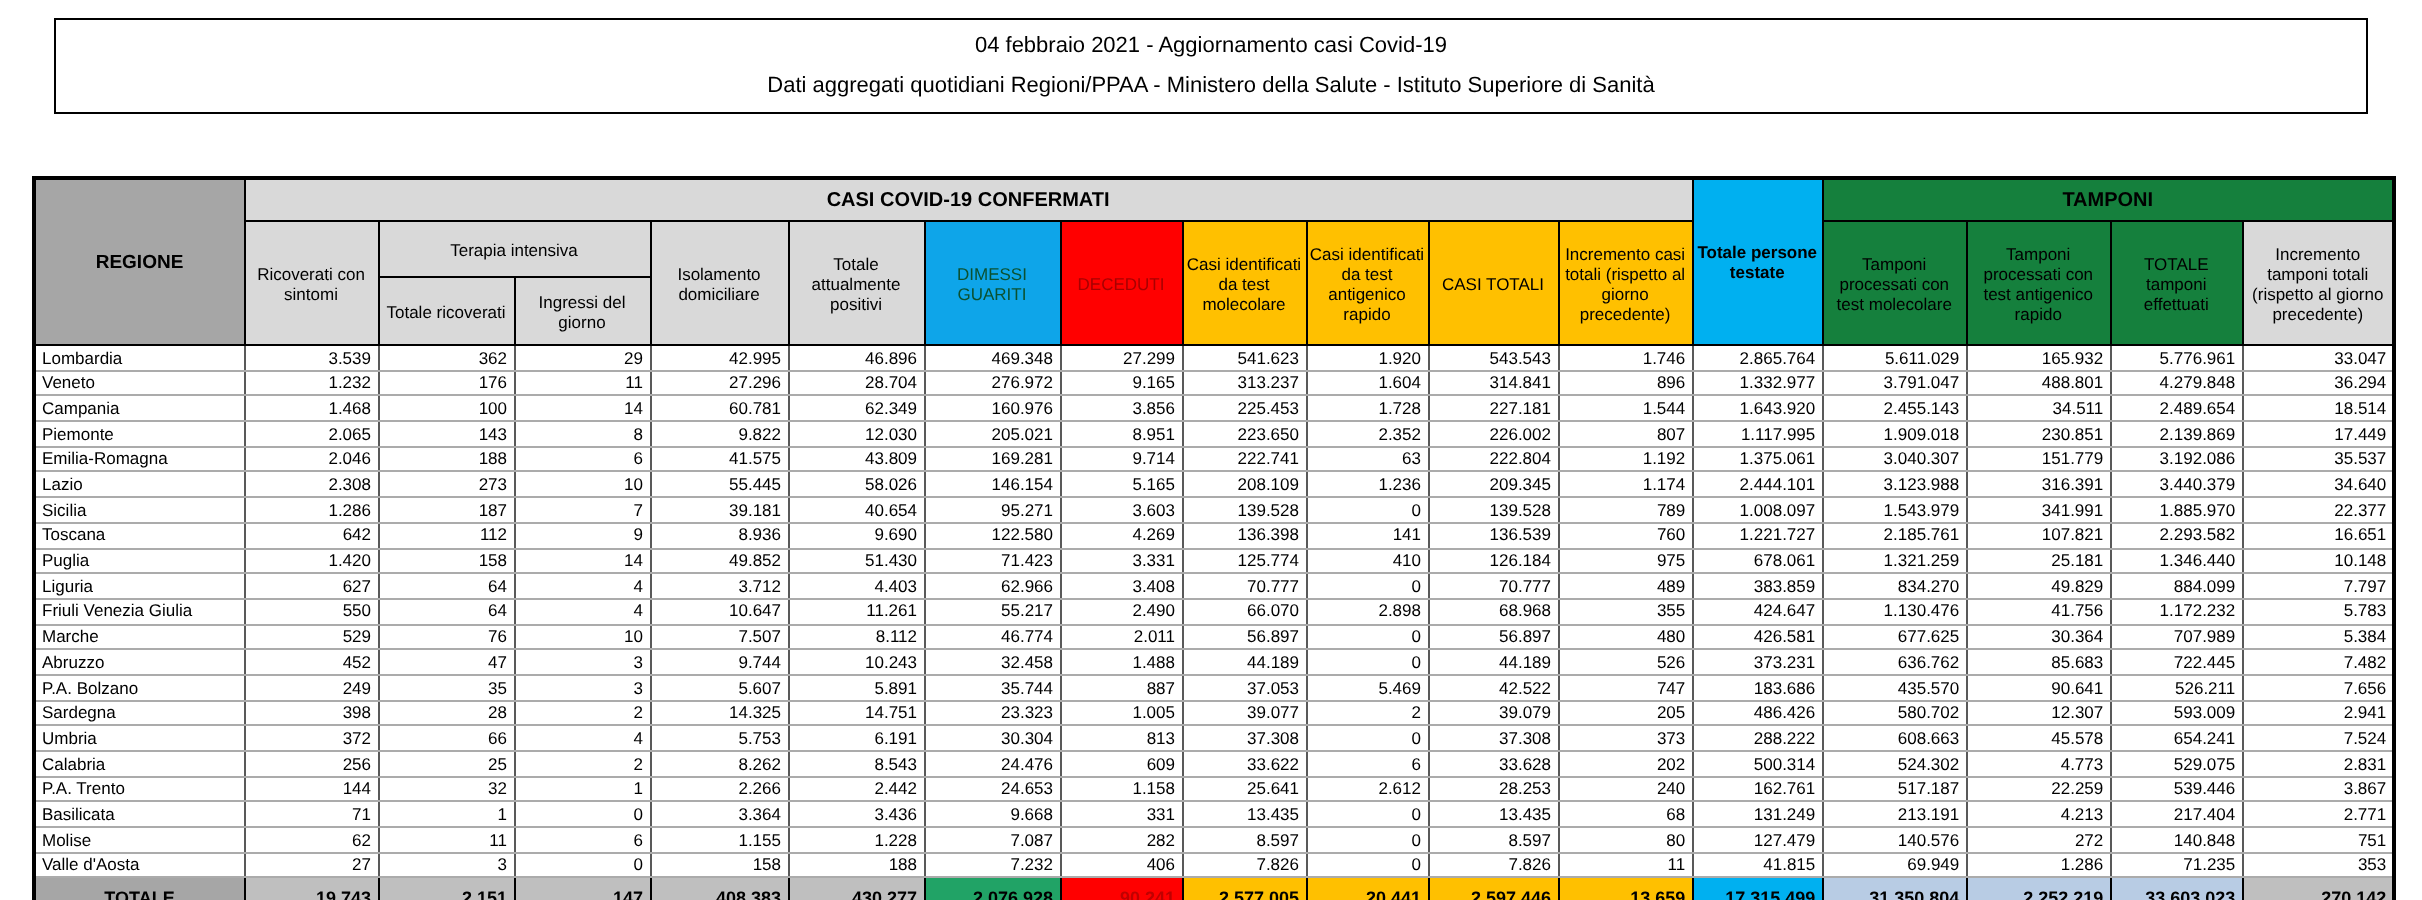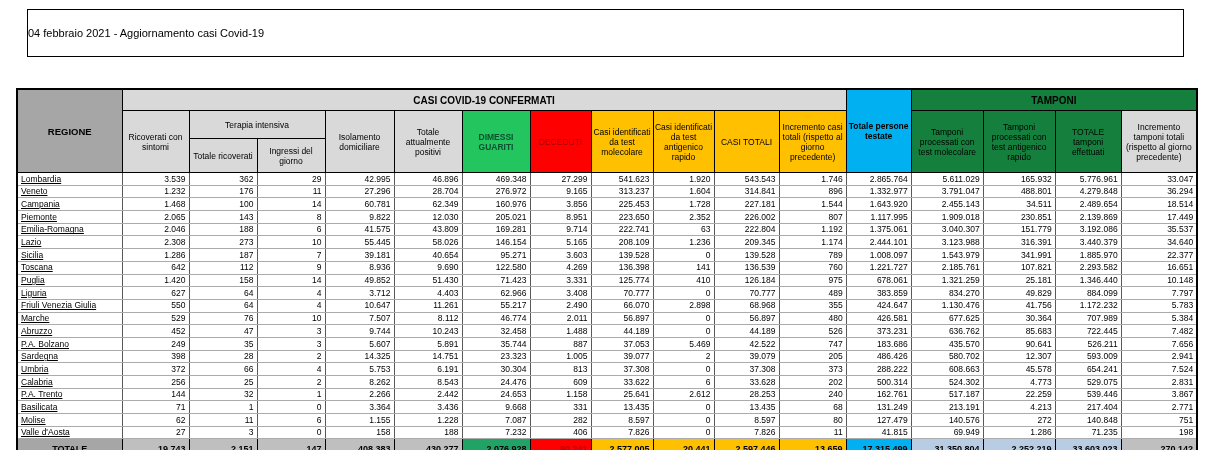--- a/index.html
+++ b/index.html
@@ -1,52 +1,53 @@
 <!DOCTYPE html>
 <html><head>
 <meta charset="utf-8">
 <style>
   html,body{margin:0;padding:0;background:#fff;width:1211px;height:450px;overflow:hidden;
     font-family:"Liberation Sans",sans-serif;color:#000;}
   .title-box{margin:9px 27px 0 27px;border:1px solid #000;height:46px;
-    display:flex;flex-direction:column;justify-content:space-evenly;
+    display:flex;flex-direction:column;justify-content:space-evenly;text-align:center;
     font-size:11px;}
   table.covid{border-collapse:collapse;table-layout:fixed;width:1180px;margin:31px 0 0 16px;
     border:2px solid #000;}
   th{border:1px solid #000;font-weight:normal;font-size:8.5px;text-align:center;
     vertical-align:middle;padding:0 1px;overflow:hidden;}
   .band{font-weight:bold;font-size:10px;height:20px;}
   .row2 th{height:27px;}
   .row3 th{height:33px;}
   .hdr-gray{background:#D9D9D9;}
   .hdr-dark{background:#A6A6A6;font-weight:bold;font-size:9.5px;}
-  .hdr-green{background:#22c55e;color:#0B5130;font-weight:bold;}
+  .hdr-green{background:#0ea5e9;color:#0B5130;}
   .hdr-red{background:#FF0000;color:#A80000;margin-left:31px;}
   .hdr-yellow{background:#FFC000;}
   .hdr-cyan{background:#00B0F0;font-weight:bold;}
   .hdr-blue{background:#15803d;}
   tbody td{border-left:1px solid #595959;border-right:1px solid #595959;
     border-top:1px solid #ababab;border-bottom:1px solid #ababab;
     height:11.7px;font-size:8.5px;line-height:1;padding:0 3px;white-space:nowrap;overflow:hidden;}
-  td.region{text-align:left;text-decoration:underline;}
+  td.region{text-align:left;}
   td.num{text-align:right;}
   tr.total-row td{height:21px;font-weight:bold;font-size:9px;border-color:#000;}
   .t-gray{background:#BFBFBF;}
   .t-label{background:#A6A6A6;text-align:center !important;}
   .t-green{background:#21A366;}
   .t-red{background:#FF0000;color:#C00000;}
   .t-yellow{background:#FFC000;}
   .t-cyan{background:#00B0F0;}
   .t-blue{background:#B8CCE4;}
 </style>
 </head>
 <body>
 
 <div class="title-box">
   <div>04 febbraio 2021 - Aggiornamento casi Covid-19</div>
+  <div>Dati aggregati quotidiani Regioni/PPAA - Ministero della Salute - Istituto Superiore di Sanità</div>
 </div>
 
 <table class="covid">
   <colgroup>
     <col style="width:105px">
       <col style="width:67px">
       <col style="width:68px">
       <col style="width:68px">
     <col style="width:69px">
       <col style="width:68px">
@@ -481,21 +482,21 @@
         <td class="num">7.232</td>
         <td class="num">406</td>
         <td class="num">7.826</td>
         <td class="num">0</td>
         <td class="num">7.826</td>
         <td class="num">11</td>
         <td class="num">41.815</td>
         <td class="num">69.949</td>
         <td class="num">1.286</td>
         <td class="num">71.235</td>
-        <td class="num">198</td>
+        <td class="num">353</td>
       </tr>
       <tr class="total-row">
         <td class="region t-label">TOTALE</td>
         <td class="num t-gray">19.743</td>
         <td class="num t-gray">2.151</td>
         <td class="num t-gray">147</td>
         <td class="num t-gray">408.383</td>
         <td class="num t-gray">430.277</td>
         <td class="num t-green">2.076.928</td>
         <td class="num t-red">90.241</td>

